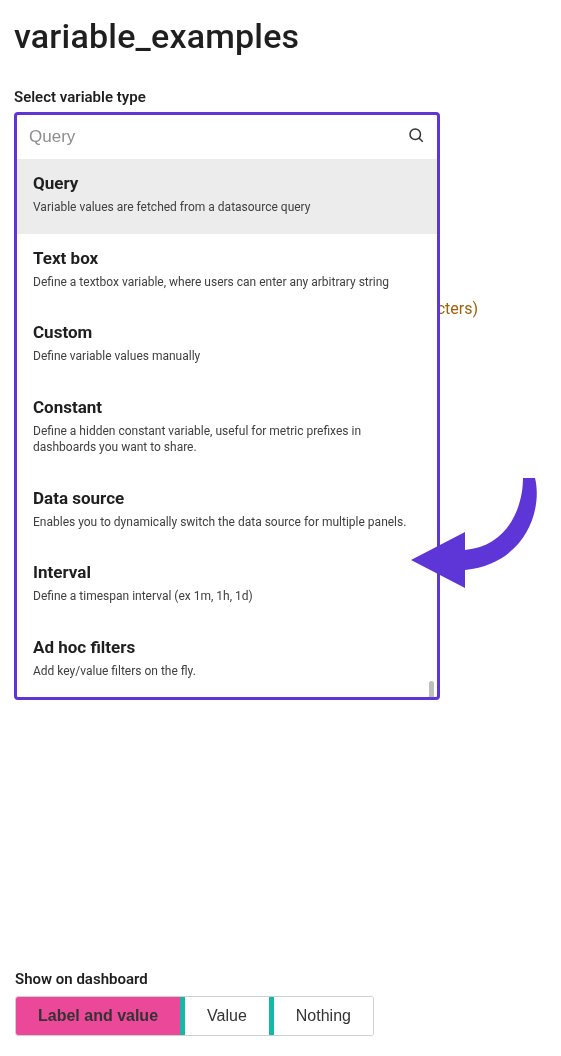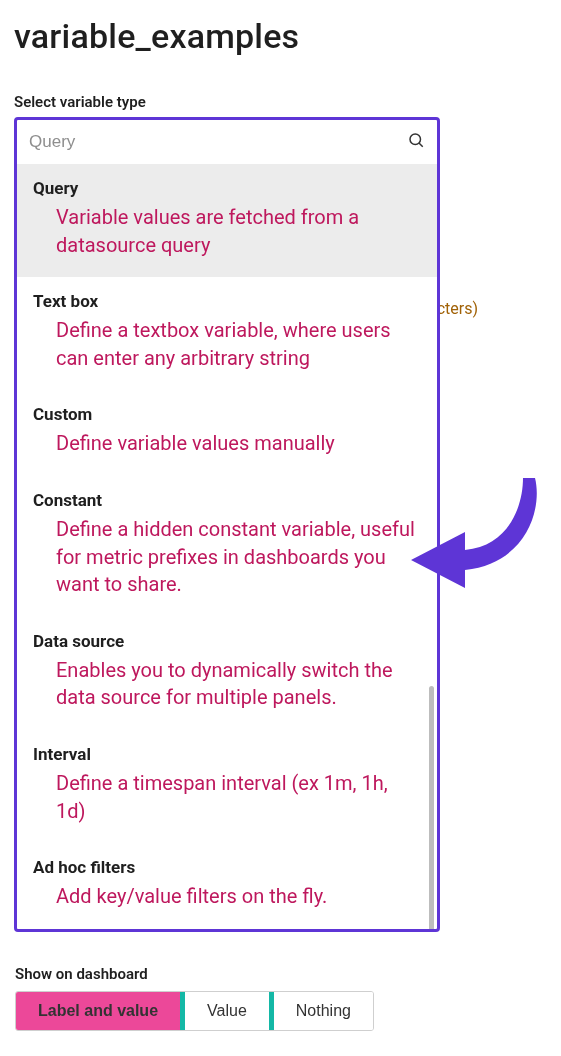--- a/index.html
+++ b/index.html
@@ -20,21 +20,20 @@
     font-size: 34px;
     font-weight: 500;
     letter-spacing: 0.2px;
     margin-bottom: 32px;
     color: #1f1f1f;
   }
   .field-label {
     font-size: 15px;
     font-weight: 600;
     margin-bottom: 6px;
-    margin-top: 37px;
   }
   .dropdown {
     position: relative;
     width: 426px;
     border: 3px solid #5e35d6;
     border-radius: 4px;
     background: #fff;
   }
   .dropdown-search {
     display: flex;
@@ -64,24 +63,23 @@
   .option.selected {
     background: #ececec;
   }
   .option-title {
     font-size: 17px;
     font-weight: 700;
     color: #1f1f1f;
     margin-bottom: 6px;
   }
   .option-desc {
-    font-size: 20px;
+    font-size: 12px;
     line-height: 1.38;
-    color: #be185d;
-    margin-left: 23px;
+    color: #404040;
   }
   .scrollbar-track {
     position: absolute;
     right: 3px;
     top: 522px;
     width: 5px;
     height: 256px;
     background: #bdbdbd;
     border-radius: 3px;
   }
@@ -112,21 +110,21 @@
     right: 0;
     top: 545px;
     height: 1px;
     background: #e2e2e2;
     z-index: -2;
   }
 
   .show-on-dashboard {
     position: absolute;
     left: 15px;
-    top: 928px;
+    top: 970px;
   }
   .show-on-dashboard .field-label {
     margin-bottom: 8px;
   }
   .segmented {
     display: inline-flex;
     border: 1px solid #cfcfcf;
     border-radius: 3px;
     overflow: hidden;
   }

